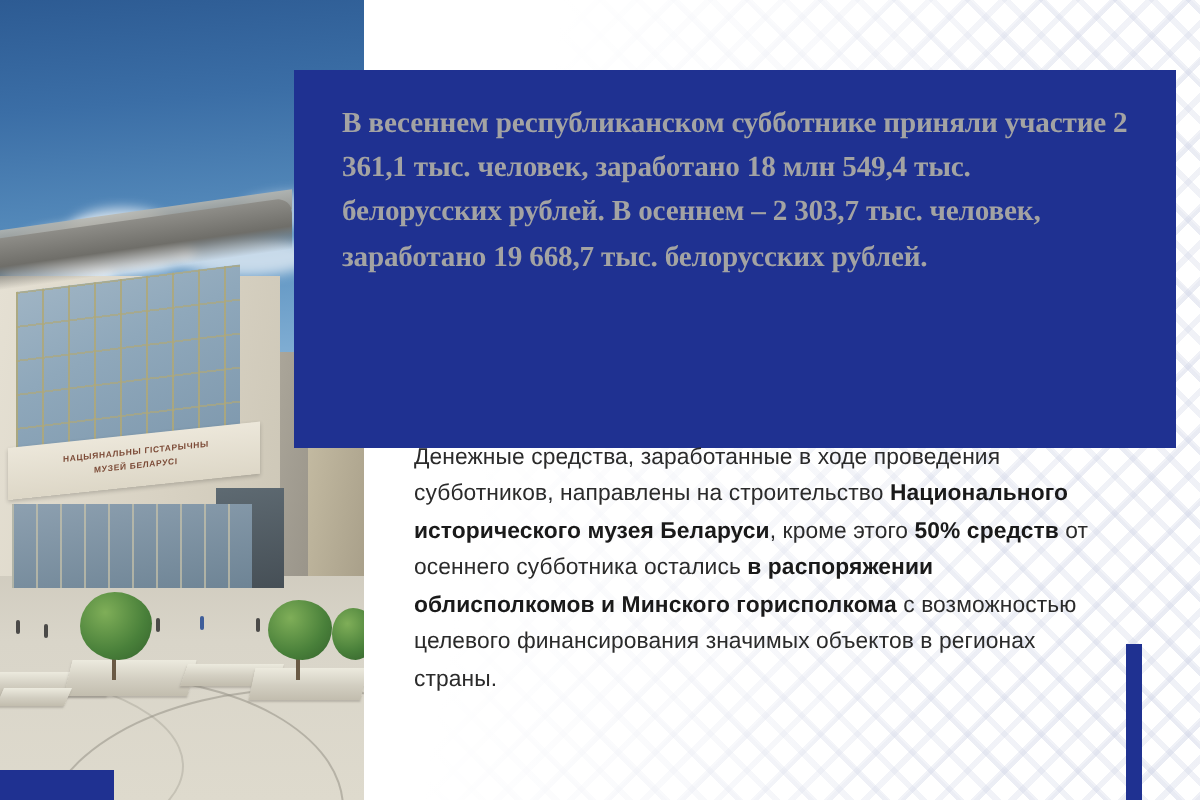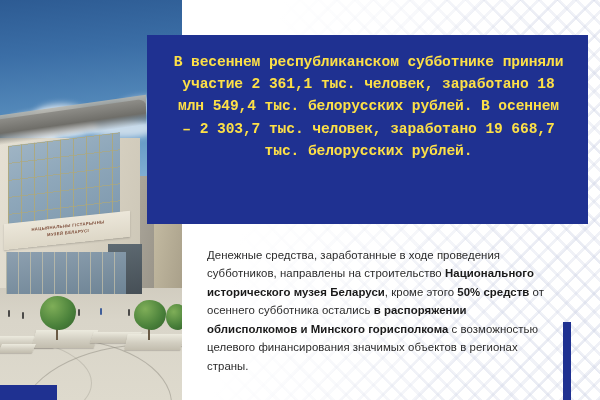--- a/index.html
+++ b/index.html
@@ -228,27 +228,26 @@
     top: 35px;
     width: 441px;
     height: 189px;
     background: #1f3191;
     box-sizing: border-box;
     padding: 16px 22px 12px 24px;
     display: flex;
     align-items: flex-start;
   }
   .callout-text {
-    color: #fde047;
-    font-family: Liberation Mono, monospace;
+    color: #a3a3a3;
+    font-family: Liberation Serif, serif;
     font-size: 14.6px;
     font-weight: 700;
     line-height: 1.52;
     letter-spacing: -0.1px;
-    text-align: center;
   }
 
   .accent-bar-bottom-left {
     position: absolute;
     left: 0;
     top: 385px;
     width: 57px;
     height: 15px;
     background: #1f3191;
   }
@@ -258,21 +257,21 @@
     top: 322px;
     width: 8px;
     height: 78px;
     background: #1f3191;
   }
 
   
   .body-copy {
     position: absolute;
     left: 207px;
-    top: 246px;
+    top: 220px;
     width: 352px;
     color: #2b2b2b;
     font-family: "Liberation Sans", sans-serif;
     font-size: 11.4px;
     line-height: 1.62;
     letter-spacing: 0.05px;
   }
   .body-copy b { font-weight: 700; color: #1a1a1a; }
 </style>
 </head>

